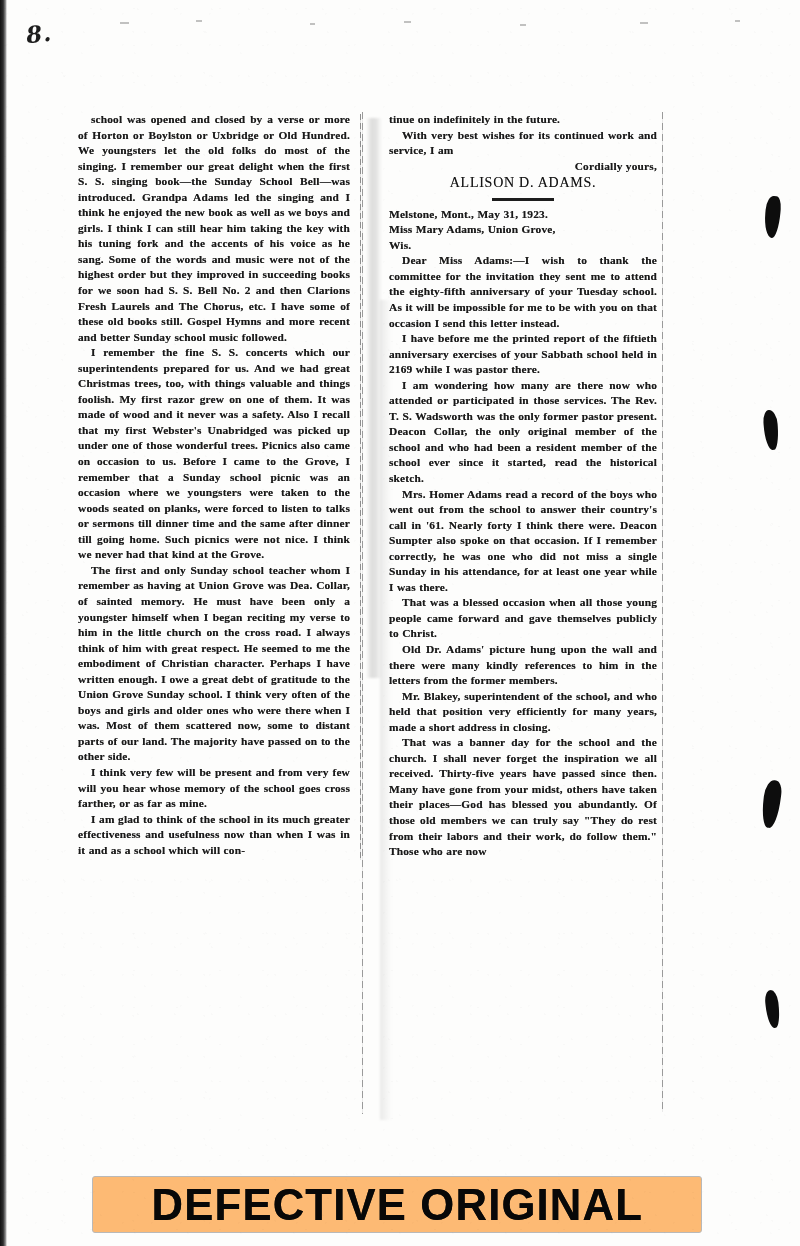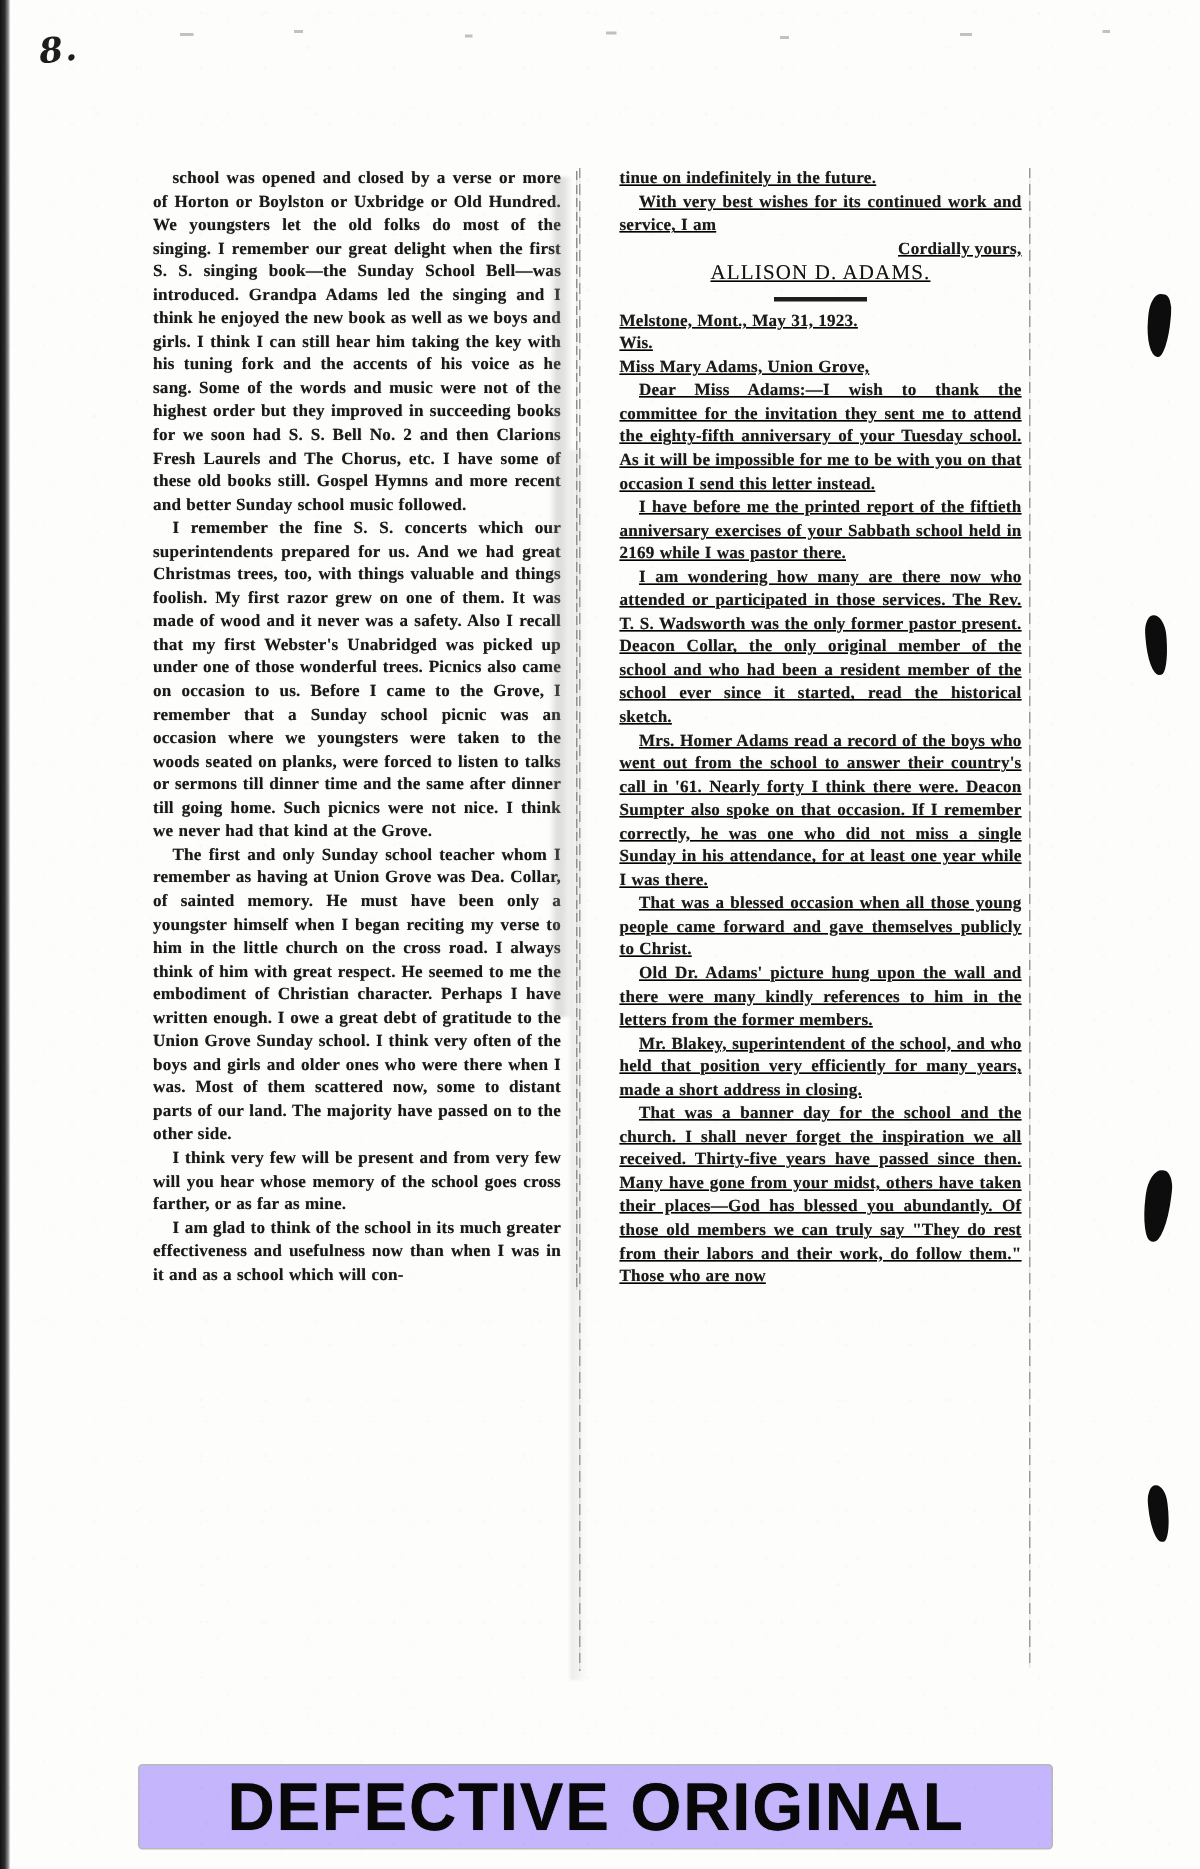--- a/index.html
+++ b/index.html
@@ -79,25 +79,24 @@
   .columns {
     display: flex;
     align-items: flex-start;
     width: 100%;
   }
 
   .col {
     box-sizing: border-box;
     width: 282px;
     position: relative;
-    margin-left: 24px;
   }
 
   .col-left  { padding-right: 10px; }
-  .col-right { padding-left: 14px; margin-left: 14px; text-decoration: underline; }
+  .col-right { padding-left: 14px; margin-left: 14px; }
 
   
   .col-rule {
     width: 1px;
     align-self: stretch;
     background: repeating-linear-gradient(
       180deg,
       #8e8e8e 0 6px,
       rgba(142,142,142,.25) 6px 9px
     );
@@ -186,21 +185,21 @@
 
   
   .stamp {
     position: absolute;
     left: 92px;
     top: 1176px;
     width: 608px;
     height: 55px;
     border: 1px solid #b9b9b9;
     border-radius: 3px;
-    background: #c4b5fd;
+    background: #fdba74;
     display: flex;
     align-items: center;
     justify-content: center;
     z-index: 6;
   }
 
   .stamp-text {
     font-family: "Liberation Sans", sans-serif;
     font-size: 45px;
     font-weight: 700;
@@ -317,22 +316,22 @@
 
         <p class="body noindent">tinue on indefinitely in the future.</p>
         <p class="body">With very best wishes for its continued work and service, I am</p>
         <p class="center">Cordially yours,</p>
         <p class="signature">ALLISON D. ADAMS.</p>
 
         <div class="section-divider"></div>
 
 
         <p class="body noindent">Melstone, Mont., May 31, 1923.</p>
+        <p class="body noindent">Miss Mary Adams, Union Grove,</p>
         <p class="body noindent">Wis.</p>
-        <p class="body noindent">Miss Mary Adams, Union Grove,</p>
 
         <p class="body">Dear Miss Adams:—I wish to thank the committee for the invitation they sent me to attend the eighty-fifth anniversary of your Tuesday school. As it will be impossible for me to be with you on that occasion I send this letter instead.</p>
         <p class="body">I have before me the printed report of the fiftieth anniversary exercises of your Sabbath school held in 2169 while I was pastor there.</p>
         <p class="body">I am wondering how many are there now who attended or participated in those services. The Rev. T. S. Wadsworth was the only former pastor present. Deacon Collar, the only original member of the school and who had been a resident member of the school ever since it started, read the historical sketch.</p>
         <p class="body">Mrs. Homer Adams read a record of the boys who went out from the school to answer their country's call in '61. Nearly forty I think there were. Deacon Sumpter also spoke on that occasion. If I remember correctly, he was one who did not miss a single Sunday in his attendance, for at least one year while I was there.</p>
         <p class="body">That was a blessed occasion when all those young people came forward and gave themselves publicly to Christ.</p>
         <p class="body">Old Dr. Adams' picture hung upon the wall and there were many kindly references to him in the letters from the former members.</p>
         <p class="body">Mr. Blakey, superintendent of the school, and who held that position very efficiently for many years, made a short address in closing.</p>
         <p class="body">That was a banner day for the school and the church. I shall never forget the inspiration we all received. Thirty-five years have passed since then. Many have gone from your midst, others have taken their places—God has blessed you abundantly. Of those old members we can truly say "They do rest from their labors and their work, do follow them." Those who are now</p>
 

